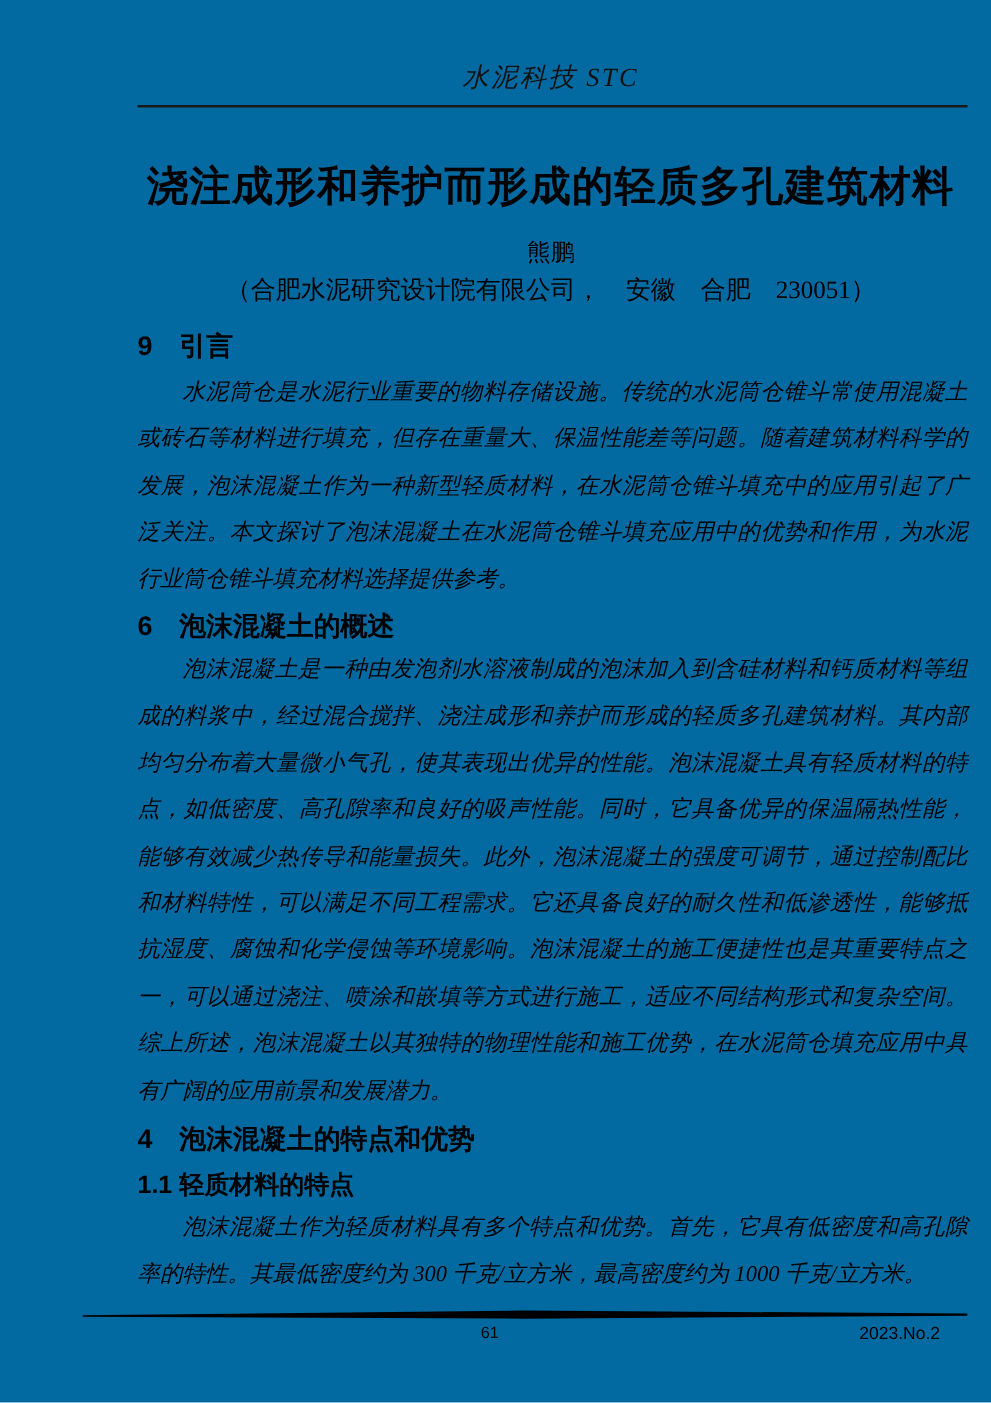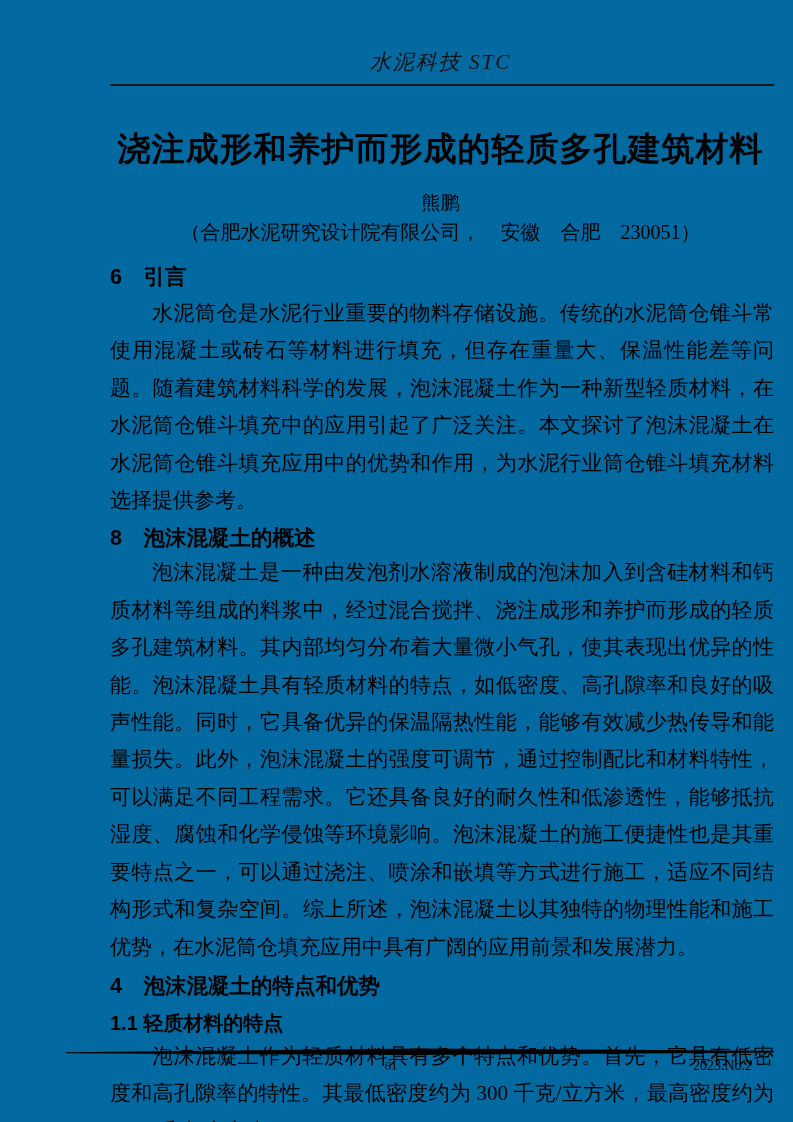--- a/index.html
+++ b/index.html
@@ -61,39 +61,40 @@
     line-height: 32px;
     color: #000;
   }
   .section-heading.sub {
     margin-top: 6px;
     font-size: 20px;
     line-height: 30px;
   }
   .body-para {
     margin: 2px 0 0 0;
-    font-size: 21px;
+    font-size: 18px;
     line-height: 37.4px;
     text-align: justify;
     text-indent: 2em;
     word-break: break-all;
+    font-style: italic;
   }
   .body-para.tight { margin-top: 0; }
   
   .footer {
     position: absolute;
     left: 66px;
     right: 63px;
     top: 1048px;
   }
   .footer-rule-svg { display: block; width: 100%; height: 8px; }
   .footer-row {
     position: relative;
     height: 20px;
-    font-family: Liberation Serif, serif;
+    font-family: Liberation Sans, sans-serif;
     margin-top: 1px;
     text-align: center;
   }
   .page-number {
     position: absolute;
     left: 45%;
     font-size: 13px;
     line-height: 18px;
   }
   .issue-number {
@@ -113,24 +114,24 @@
   <hr class="header-rule">
 
   <h1 class="paper-title">浇注成形和养护而形成的轻质多孔建筑材料</h1>
 
   <div class="author-line">熊鹏</div>
 
   <div class="affiliation-line">（合肥水泥研究设计院有限公司，　安徽　合肥　230051）</div>
 
   <div class="content">
 
-    <h2 class="section-heading">6　引言</h2>
+    <h2 class="section-heading">9　引言</h2>
     <p class="body-para">水泥筒仓是水泥行业重要的物料存储设施。传统的水泥筒仓锥斗常使用混凝土或砖石等材料进行填充，但存在重量大、保温性能差等问题。随着建筑材料科学的发展，泡沫混凝土作为一种新型轻质材料，在水泥筒仓锥斗填充中的应用引起了广泛关注。本文探讨了泡沫混凝土在水泥筒仓锥斗填充应用中的优势和作用，为水泥行业筒仓锥斗填充材料选择提供参考。</p>
 
-    <h2 class="section-heading" style="margin-top:3px;">8　泡沫混凝土的概述</h2>
+    <h2 class="section-heading" style="margin-top:3px;">6　泡沫混凝土的概述</h2>
     <p class="body-para tight">泡沫混凝土是一种由发泡剂水溶液制成的泡沫加入到含硅材料和钙质材料等组成的料浆中，经过混合搅拌、浇注成形和养护而形成的轻质多孔建筑材料。其内部均匀分布着大量微小气孔，使其表现出优异的性能。泡沫混凝土具有轻质材料的特点，如低密度、高孔隙率和良好的吸声性能。同时，它具备优异的保温隔热性能，能够有效减少热传导和能量损失。此外，泡沫混凝土的强度可调节，通过控制配比和材料特性，可以满足不同工程需求。它还具备良好的耐久性和低渗透性，能够抵抗湿度、腐蚀和化学侵蚀等环境影响。泡沫混凝土的施工便捷性也是其重要特点之一，可以通过浇注、喷涂和嵌填等方式进行施工，适应不同结构形式和复杂空间。综上所述，泡沫混凝土以其独特的物理性能和施工优势，在水泥筒仓填充应用中具有广阔的应用前景和发展潜力。</p>
 
     <h2 class="section-heading" style="margin-top:4px;">4　泡沫混凝土的特点和优势</h2>
 
     <h3 class="section-heading sub">1.1 轻质材料的特点</h3>
     <p class="body-para tight">泡沫混凝土作为轻质材料具有多个特点和优势。首先，它具有低密度和高孔隙率的特性。其最低密度约为 300 千克/立方米，最高密度约为 1000 千克/立方米。</p>
 
   </div>
 
   <div class="footer">

